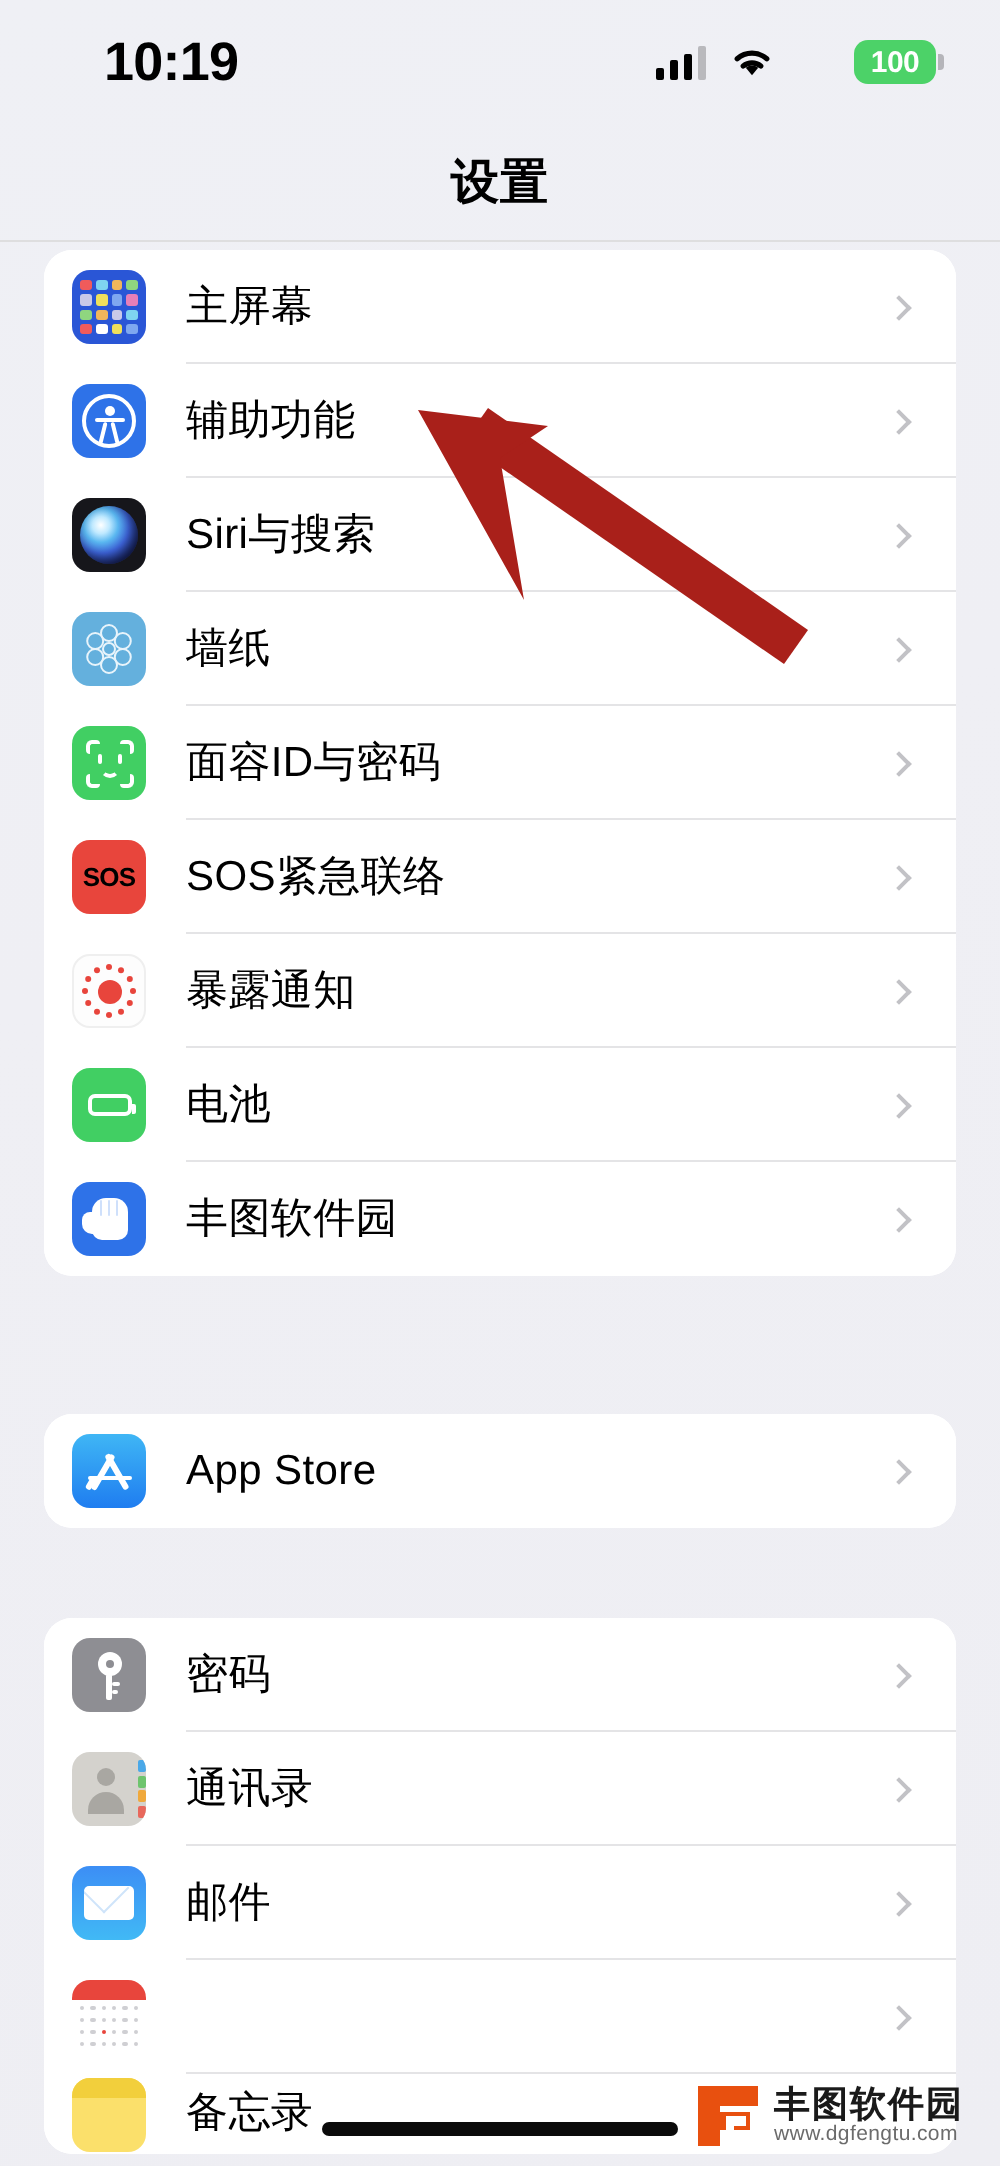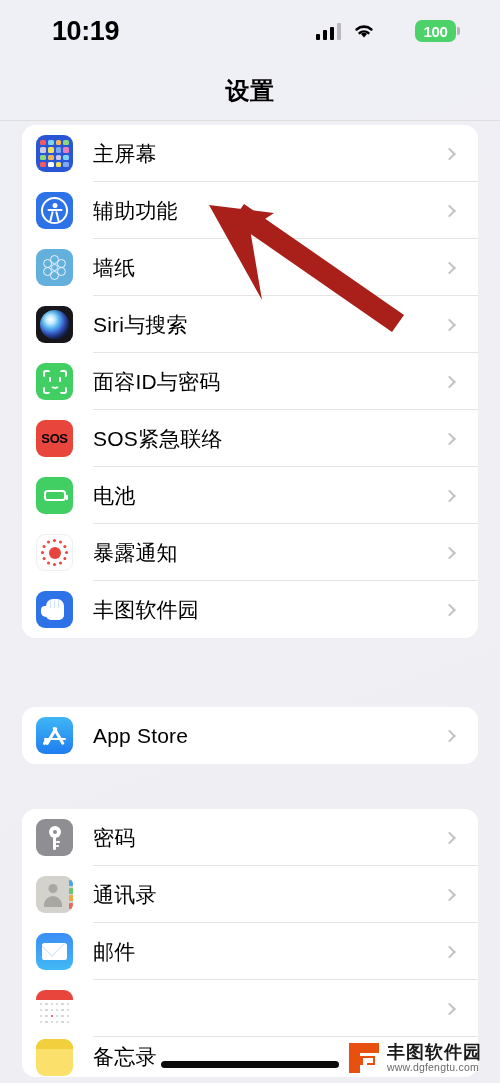--- a/index.html
+++ b/index.html
@@ -15,21 +15,21 @@
     background: linear-gradient(160deg,#eff0f5 0%, #efeff4 40%, #eeeef3 100%);
     overflow: hidden;
   }
 
   
   .statusbar {
     position: relative;
     height: 62px;
     display: flex; align-items: center;
     justify-content: space-between;
-    padding: 0 44px 0 52px;
+    padding: 0 32px 0 52px;
   }
   .sb-time {
     font-size: 27px; font-weight: bold; color: #000;
     letter-spacing: -0.4px;
   }
   .sb-right { display: flex; align-items: center; gap: 11px; }
   .signal { display: flex; align-items: flex-end; gap: 2.5px; height: 17px; }
   .signal i { width: 4.5px; background: #000; border-radius: 1px; display: block; }
   .signal i:nth-child(1){ height: 6px; }
   .signal i:nth-child(2){ height: 9.5px; }
@@ -411,46 +411,46 @@
           <div class="ring">
               <div class="legs"></div>
             </div>
         </div>
         <div class="label">辅助功能</div>
         <div class="chev"></div>
         <div class="sep"></div>
       </div>
 
       <div class="row">
+        <div class="icon ic-siri">
+          <div class="orb"></div>
+        </div>
+        <div class="label">Siri与搜索</div>
+        <div class="chev"></div>
+        <div class="sep"></div>
+      </div>
+
+      <div class="row">
         <div class="icon ic-wall">
           <div class="flower">
             <b style="transform:translate(0,-8px)"></b>
             <b style="transform:translate(6.9px,-4px)"></b>
             <b style="transform:translate(6.9px,4px)"></b>
             <b style="transform:translate(0,8px)"></b>
             <b style="transform:translate(-6.9px,4px)"></b>
             <b style="transform:translate(-6.9px,-4px)"></b>
             <i></i>
           </div>
         </div>
         <div class="label">墙纸</div>
         <div class="chev"></div>
         <div class="sep"></div>
       </div>
 
       <div class="row">
-        <div class="icon ic-siri">
-          <div class="orb"></div>
-        </div>
-        <div class="label">Siri与搜索</div>
-        <div class="chev"></div>
-        <div class="sep"></div>
-      </div>
-
-      <div class="row">
         <div class="icon ic-faceid">
           <div class="fr">
             <span></span>
               <span></span>
               <span></span>
               <span></span>
             <b></b>
               <b></b>
               <u></u>
           </div>
@@ -458,29 +458,20 @@
         <div class="label">面容ID与密码</div>
         <div class="chev"></div>
         <div class="sep"></div>
       </div>
 
       <div class="row">
         <div class="icon ic-sos">
           <span>SOS</span>
         </div>
         <div class="label">SOS紧急联络</div>
-        <div class="chev"></div>
-        <div class="sep"></div>
-      </div>
-
-      <div class="row">
-        <div class="icon ic-batt">
-          <div class="b"></div>
-        </div>
-        <div class="label">电池</div>
         <div class="chev"></div>
         <div class="sep"></div>
       </div>
 
       <div class="row">
         <div class="icon ic-expo">
           <div class="core">
             <b></b>
             <i style="transform:translate(0,-12px)"></i>
             <i style="transform:translate(6px,-10.4px)"></i>
@@ -495,20 +486,29 @@
             <i style="transform:translate(-10.4px,-6px)"></i>
             <i style="transform:translate(-6px,-10.4px)"></i>
           </div>
         </div>
         <div class="label">暴露通知</div>
         <div class="chev"></div>
         <div class="sep"></div>
       </div>
 
       <div class="row">
+        <div class="icon ic-batt">
+          <div class="b"></div>
+        </div>
+        <div class="label">电池</div>
+        <div class="chev"></div>
+        <div class="sep"></div>
+      </div>
+
+      <div class="row">
         <div class="icon ic-priv">
           <div class="hand">
               <i></i>
               <i></i>
               <i></i>
             </div>
         </div>
         <div class="label">丰图软件园</div>
         <div class="chev"></div>
 

